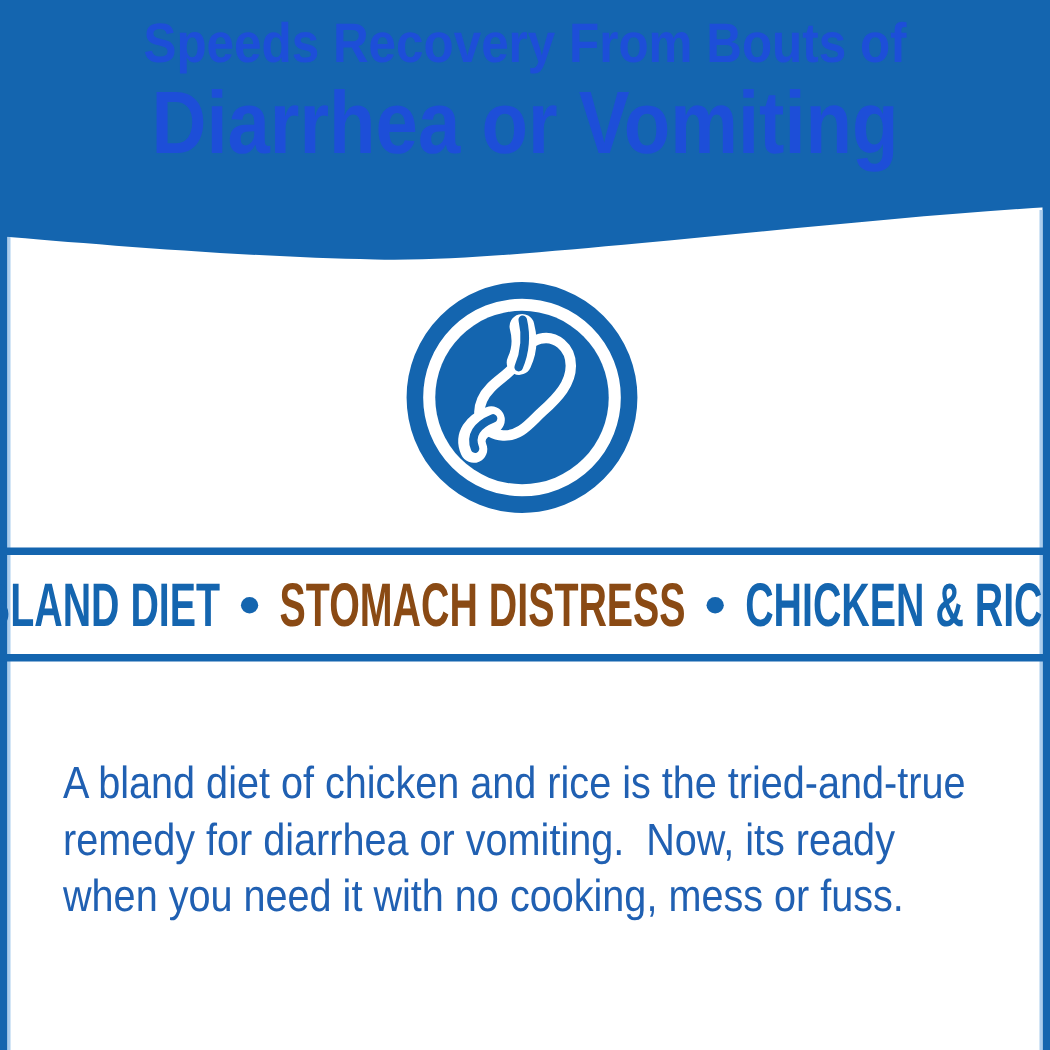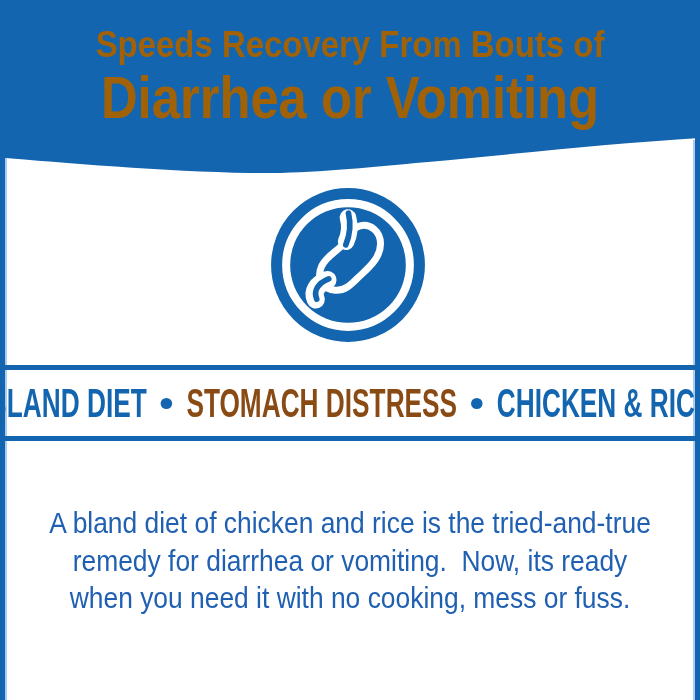--- a/index.html
+++ b/index.html
@@ -7,21 +7,21 @@
     position: relative;
     width: 700px;
     height: 700px;
     background: #ffffff;
     overflow: hidden;
     font-family: "Liberation Sans", sans-serif;
   }
 
   
   .hero-wave { position: absolute; top: 0; left: 0; display: block; }
-  .hero-text { position: absolute; top: 16px; left: 0; width: 700px; height: 180px; text-align: center; color: #a16207; }
+  .hero-text { position: absolute; top: 0; left: 0; width: 700px; height: 180px; text-align: center; color: #1d4ed8; }
   .h-line1 {
     position: absolute; top: 8px; left: 0; width: 100%;
     font-size: 37px; font-weight: bold; line-height: 42px;
     transform: scaleX(0.89); transform-origin: 50% 50%;
     white-space: nowrap;
   }
   .h-line2 {
     position: absolute; top: 52px; left: 0; width: 100%;
     font-size: 59px; font-weight: bold; line-height: 60px;
     transform: scaleX(0.86); transform-origin: 50% 50%;
@@ -56,21 +56,21 @@
     transform: scaleX(0.64); transform-origin: 50% 50%;
   }
   .tag.blue  { color: #1465af; }
   .tag.brown { color: #8a4a14; }
   .bullet {
     display: inline-block; width: 18px; height: 11px;
     border-radius: 50%; background: #1465af; margin: 0 22px;
   }
 
   
-  .body-copy { position: absolute; left: 0; top: 504px; width: 700px; text-align: center; }
+  .body-copy { position: absolute; left: 0; top: 504px; width: 700px; }
   .body-line {
     font-size: 30px; line-height: 37.5px; color: #2060b2;
     white-space: pre;
     transform: scaleX(0.88); transform-origin: 50% 50%;
   }
 </style>
 </head>
 <body>
 
 <div class="canvas">

